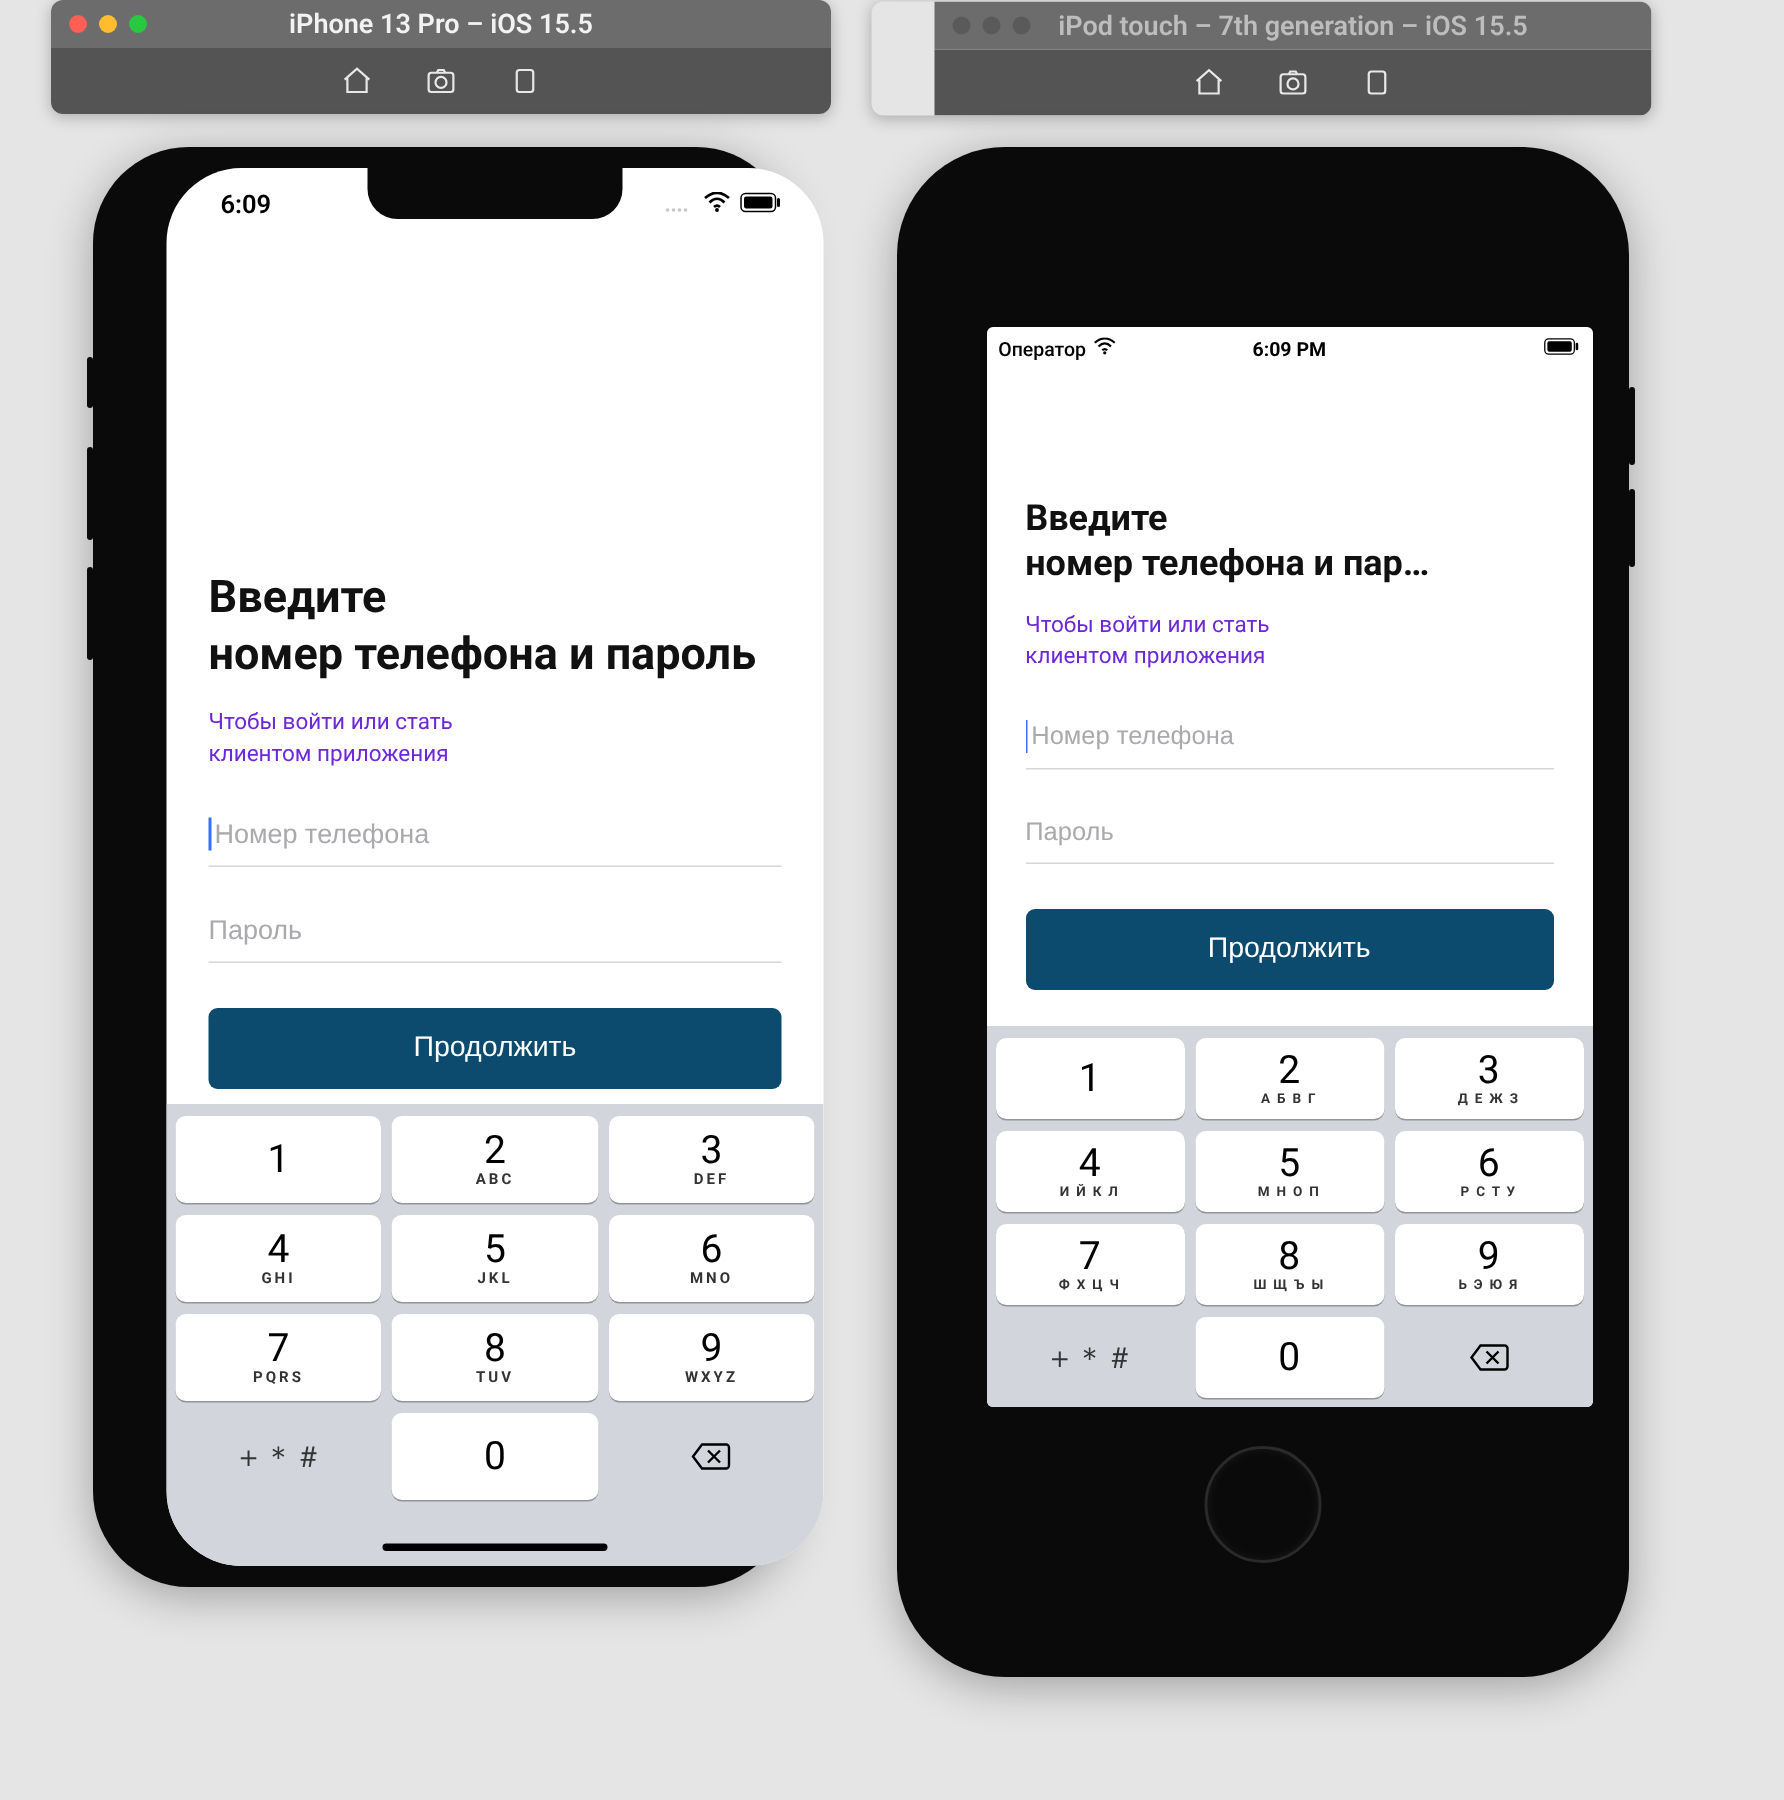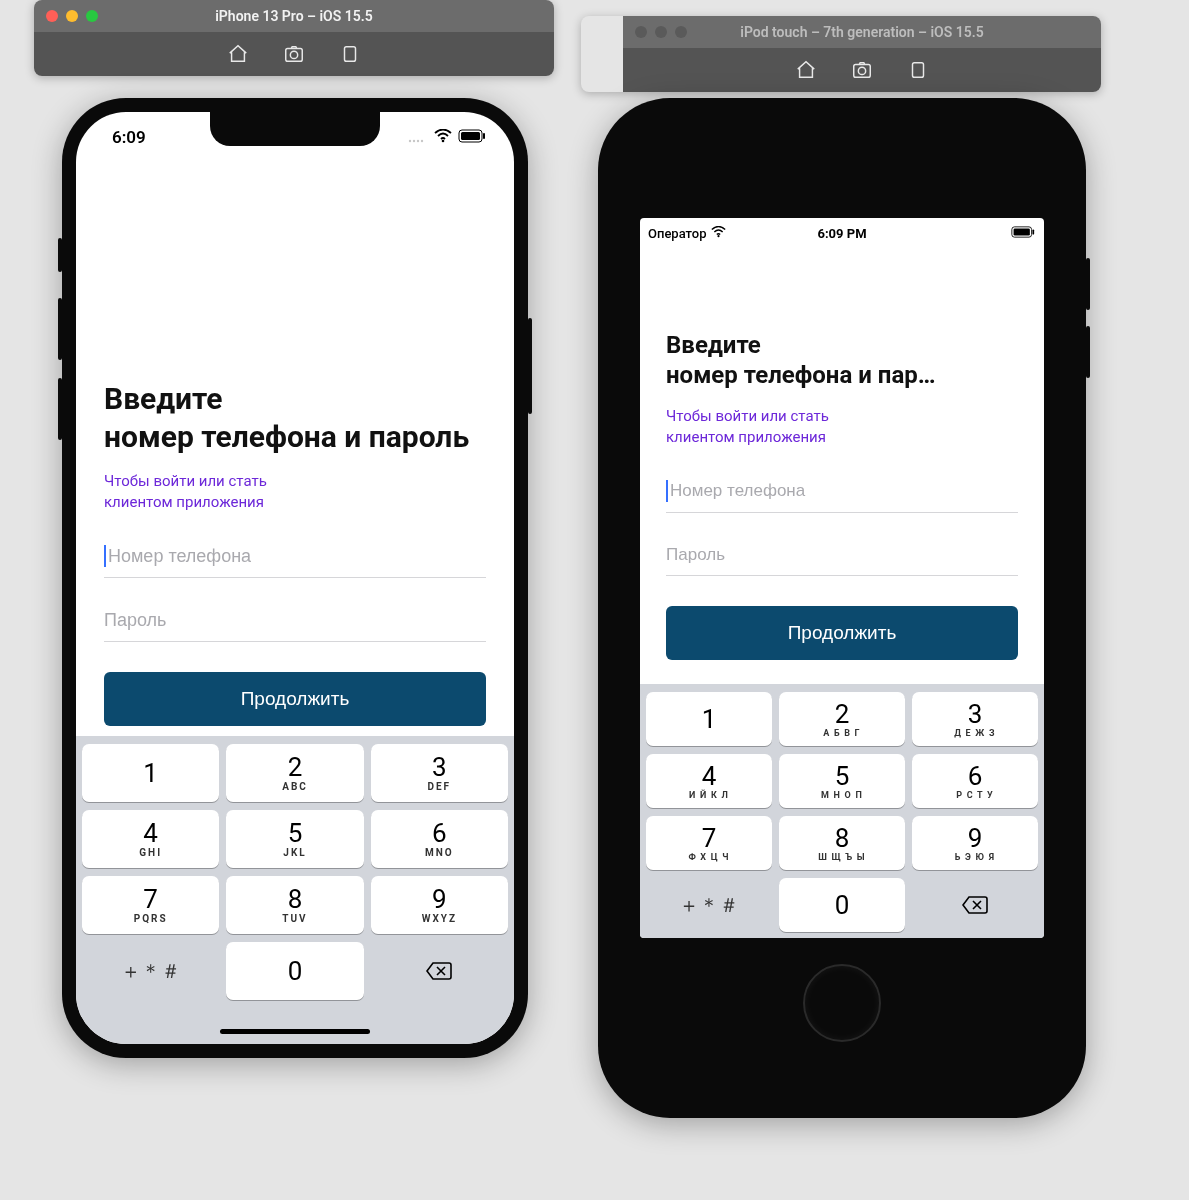--- a/index.html
+++ b/index.html
@@ -10,41 +10,41 @@
     height: 1200px;
     position: relative;
   }
   .simwin {
     position: absolute;
     border-radius: 8px;
     overflow: hidden;
     box-shadow: 0 2px 10px rgba(0,0,0,0.25);
   }
   .simwin.left { left: 34px; top: 0; width: 520px; }
-  .simwin.right { left: 581px; top: 16px; width: 520px; padding-left: 42px; }
+  .simwin.right { left: 581px; top: 1px; width: 520px; padding-left: 42px; }
   .titlebar {
     height: 32px;
     background: #6c6c6c;
     display: flex;
     align-items: center;
     padding: 0 12px;
     position: relative;
   }
   .traffic { display: flex; gap: 8px; }
   .tlight { width: 12px; height: 12px; border-radius: 50%; }
   .tlight.red { background: #ff5f57; }
   .tlight.yellow { background: #febc2e; }
   .tlight.green { background: #28c840; }
   .tlight.grey { background: #5a5a5a; }
   .title-text {
     position: absolute;
     left: 0; right: 0;
     text-align: center;
     color: #f2f2f2;
-    font-size: 14px;
+    font-size: 18px;
     font-weight: 600;
     pointer-events: none;
   }
   .right .title-text { color: #bdbdbd; }
   .toolbar {
     height: 44px;
     background: #545454;
     display: flex;
     justify-content: center;
     align-items: center;
@@ -70,20 +70,21 @@
     width: 488px; height: 1020px;
     border-radius: 72px;
     padding: 12px;
   }
   .screen {
     width: 100%; height: 100%;
     background: #fff;
     border-radius: 50px;
     position: relative;
     overflow: hidden;
+    margin-left: 35px;
   }
   .device.iphone13 .screen { border-radius: 50px; }
 
   
   .device.ipod {
     display: flex;
     flex-direction: column;
     align-items: center;
   }
   .device.ipod .screen {

